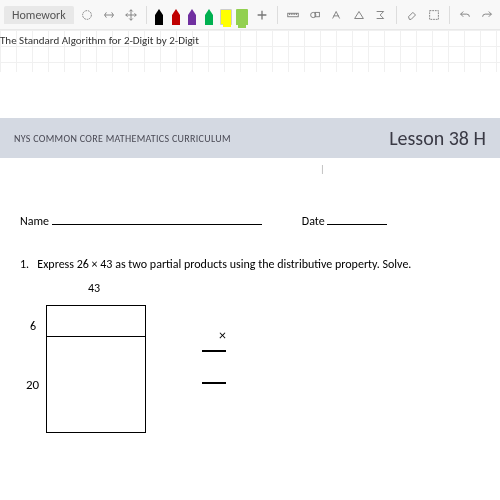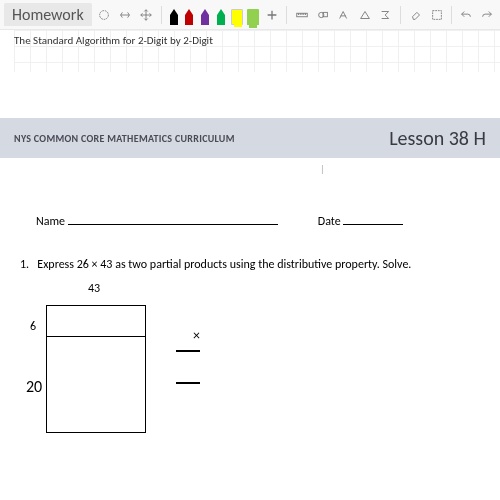--- a/index.html
+++ b/index.html
@@ -1,45 +1,45 @@
 <!DOCTYPE html>
 <html><head>
 <meta charset="utf-8">
 <style>
   * { box-sizing: border-box; margin: 0; padding: 0; }
   body { font-family: Calibri, Arial, sans-serif; width: 500px; height: 500px; overflow: hidden; background: #fff; font-size: 12px; }
   .toolbar { height: 30px; background: #f8f8f8; border-bottom: 1px solid #e8e8e8; display: flex; align-items: center; padding: 0 4px; gap: 4px; }
-  .tab { background: #e8e8e8; color: #555; font-size: 16px; padding: 2px 8px; border-radius: 2px 2px 0 0; }
+  .tab { background: #e8e8e8; color: #555; font-size: 12px; padding: 2px 8px; border-radius: 2px 2px 0 0; }
   .tb-btn { width: 20px; height: 20px; display: flex; align-items: center; justify-content: center; cursor: pointer; color: #666; }
   .tb-btn svg { width: 14px; height: 14px; }
   .pen { width: 14px; height: 20px; display: flex; align-items: flex-end; justify-content: center; cursor: pointer; }
   .pen-shape { width: 0; height: 0; border-left: 4px solid transparent; border-right: 4px solid transparent; }
   .pen-body { width: 8px; height: 10px; margin-bottom: 0; }
   .pen-wrap { display: flex; flex-direction: column; align-items: center; }
   .hl { width: 12px; height: 16px; background: currentColor; border-radius: 1px 1px 0 0; position: relative; }
   .hl::after { content:''; position:absolute; bottom:-3px; left:2px; width:8px; height:3px; background: currentColor; }
   .sep { width:1px; height:18px; background:#ddd; margin:0 2px; }
-  .subtitle-area { background: #fff; padding: 4px 10px 2px 0; min-height: 42px; background-image: linear-gradient(#f0f0f0 1px, transparent 1px), linear-gradient(90deg, #f0f0f0 1px, transparent 1px); background-size: 16px 16px; margin-left: 14px; }
+  .subtitle-area { background: #fff; padding: 4px 10px 2px 0; min-height: 42px; background-image: linear-gradient(#f0f0f0 1px, transparent 1px), linear-gradient(90deg, #f0f0f0 1px, transparent 1px); background-size: 16px 16px; }
   .subtitle { font-size: 11px; color: #333; line-height: 1.3; max-width: 260px; }
   .page { background: #fff; padding: 0; }
   .gap { height: 46px; }
   .header-band { background: #d4d9e2; padding: 8px 14px; display: flex; justify-content: space-between; align-items: center; }
-  .curriculum { font-size: 10px; font-weight: 700; color: #4a4a55; letter-spacing: 0.3px; }
+  .curriculum { font-size: 10px; font-weight: 400; color: #4a4a55; letter-spacing: 0.3px; }
   .lesson { font-size: 20px; font-weight: 500; color: #3a3a45; }
   .content { padding: 20px 20px 10px 20px; }
-  .name-row { display: flex; gap: 40px; align-items: baseline; font-size: 12px; margin: 18px 0 28px 16px; }
+  .name-row { display: flex; gap: 40px; align-items: baseline; font-size: 12px; margin: 18px 0 28px 0; }
   .blank-line { display: inline-block; border-bottom: 1px solid #000; height: 12px; vertical-align: baseline; }
   .blank-name { width: 210px; }
   .blank-date { width: 60px; }
   .question { font-size: 12px; margin-bottom: 24px; line-height: 1.4; }
-  .diagram-row { display: flex; gap: 10px; align-items: flex-start; }
+  .diagram-row { display: flex; gap: 36px; align-items: flex-start; }
   .area-model { position: relative; width: 140px; }
   .top-label { position: absolute; top: -16px; left: 68px; font-size: 12px; }
   .side-6 { position: absolute; top: 22px; left: 10px; font-size: 12px; }
-  .side-20 { position: absolute; top: 80px; left: 6px; font-size: 16px; }
+  .side-20 { position: absolute; top: 80px; left: 6px; font-size: 13px; }
   .box { position: absolute; border: 1.5px solid #000; }
   .box-top { top: 8px; left: 26px; width: 100px; height: 32px; }
   .box-bot { top: 40px; left: 26px; width: 100px; height: 96px; border-top: none; }
   .expr { font-size: 12px; margin-top: 56px; white-space: nowrap; }
   .short-blank { display: inline-block; width: 28px; border-bottom: 1px solid #000; height: 10px; vertical-align: baseline; }
   .mult-col { font-size: 14px; display: flex; flex-direction: column; align-items: flex-end; gap: 6px; margin-top: 30px; margin-left: 6px; }
   .hline { width: 24px; border-top: 2px solid #000; }
   .cursor-mark { color:#aaa; font-size:10px; margin:4px 0 0 320px; }
 </style>
 </head>

